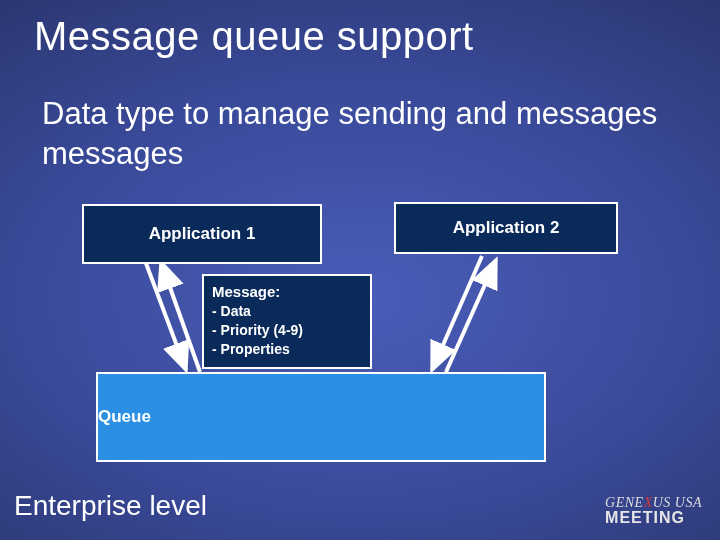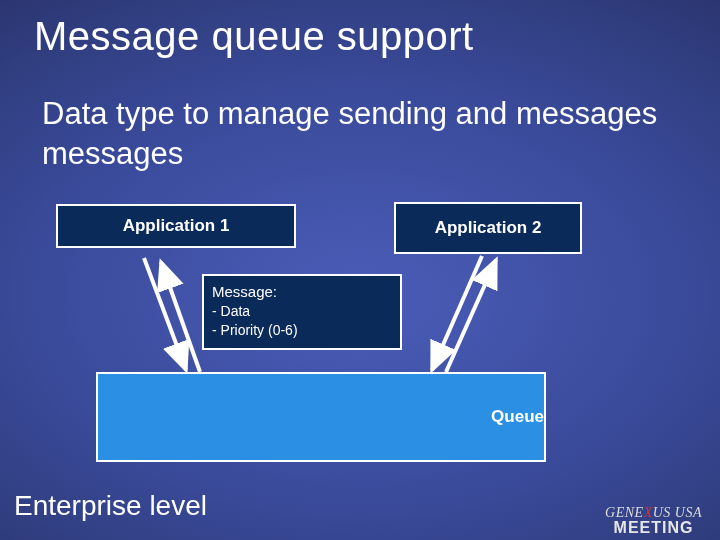--- a/index.html
+++ b/index.html
@@ -43,53 +43,53 @@
     background: #0a2a5a;
     border: 2px solid #ffffff;
     color: #ffffff;
     font-weight: bold;
     font-size: 17px;
     display: flex;
     align-items: center;
     justify-content: center;
     box-sizing: border-box;
   }
-  .app1 { left: 56px;  top: 204px; width: 240px; height: 44px; }
-  .app2 { left: 394px; top: 202px; width: 188px; height: 52px; }
+  .app1 { left: 82px;  top: 204px; width: 240px; height: 60px; }
+  .app2 { left: 394px; top: 202px; width: 224px; height: 52px; }
 
   .msgbox {
     position: absolute;
     left: 202px;
     top: 274px;
-    width: 200px;
+    width: 170px;
     background: #0a2a5a;
     border: 2px solid #ffffff;
     color: #ffffff;
     font-size: 14px;
-    font-weight: normal;
+    font-weight: bold;
     padding: 6px 8px 8px 8px;
     box-sizing: border-box;
     line-height: 1.35;
   }
   .msgbox .header { font-size: 15px; }
 
   .queuebox {
     position: absolute;
     left: 96px;
     top: 372px;
     width: 450px;
     height: 90px;
     background: #2b90e4;
     border: 2px solid #ffffff;
     color: #ffffff;
     font-weight: bold;
     font-size: 17px;
     display: flex;
     align-items: center;
-    justify-content: flex-end;
+    justify-content: flex-start;
     box-sizing: border-box;
   }
 
   .footer {
     position: absolute;
     left: 14px;
     bottom: 18px;
     font-size: 28px;
     color: #ffffff;
   }
@@ -98,22 +98,22 @@
     position: absolute;
     left: 0; top: 0;
     width: 720px;
     height: 540px;
     pointer-events: none;
   }
 
   .logo {
     position: absolute;
     right: 18px;
-    bottom: 4px;
-    text-align: center;
+    bottom: 14px;
+    text-align: left;
     line-height: 1;
   }
   .logo-top {
     font-family: Georgia, 'Times New Roman', serif;
     font-style: italic;
     font-size: 14px;
     color: #dddddd;
     letter-spacing: 0.5px;
   }
   .logo-top .x { color: #d03535; font-style: italic; }
@@ -154,21 +154,22 @@
     <span>Application 1</span>
   </div>
 
   <div class="appbox app2">
     <span>Application 2</span>
   </div>
 
   <div class="msgbox">
     <div class="header">Message:</div>
     <div>- Data</div>
-    <div>- Priority (0-6)</div>
+    <div>- Priority (4-9)</div>
+    <div>- Properties</div>
   </div>
 
   <div class="queuebox">
     <span>Queue</span>
   </div>
 
   <div class="footer">Enterprise level</div>
 
   <div class="logo">
     <div class="logo-top">

